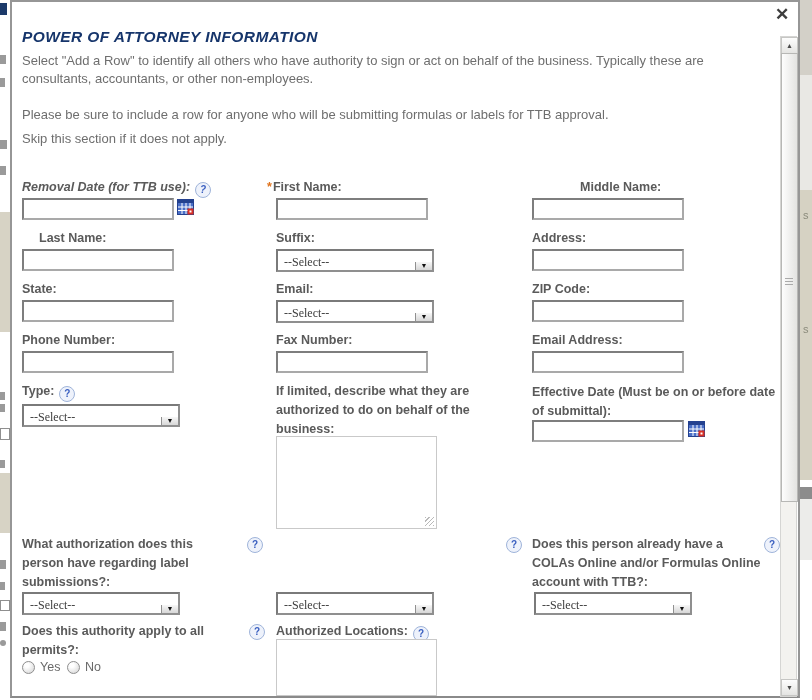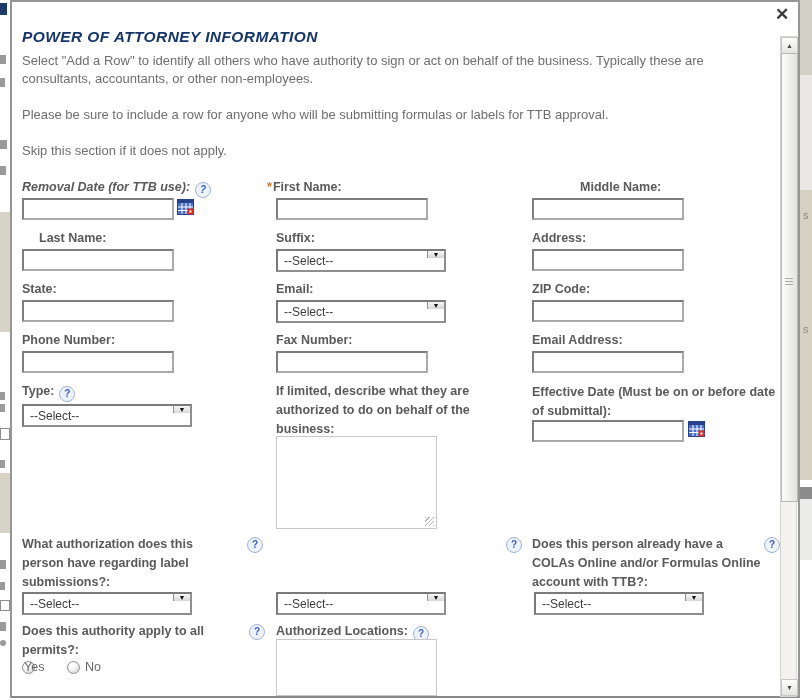--- a/index.html
+++ b/index.html
@@ -15,22 +15,22 @@
   .close{position:absolute;left:775px;top:6px;font-size:17px;font-weight:bold;color:#3d3d3d;
          cursor:pointer;line-height:18px;}
   .title{position:absolute;left:22px;top:28px;font-size:15.5px;font-weight:bold;font-style:italic;
          color:#16356b;letter-spacing:.4px;}
   .para{position:absolute;left:22px;width:742px;font-size:13px;color:#6e6e6e;line-height:18px;}
   
   .lbl{position:absolute;font-size:12.5px;font-weight:bold;color:#5a5a5a;line-height:19px;}
   .req{color:#e0731d;margin-right:1px;}
   .inp{position:absolute;width:152px;height:22px;box-sizing:border-box;background:#fff;
        border:2px solid;border-color:#7e7e7e #a9a9a9 #a9a9a9 #7e7e7e;padding:0 4px;font-size:12px;}
-  .sel{position:absolute;width:170px;height:23px;box-sizing:border-box;background:#fff;
-       border:2px solid;border-color:#7a7a7a #8f8f8f #8f8f8f #7a7a7a;display:flex;align-items:flex-start;cursor:default;}
+  .sel{position:absolute;width:158px;height:23px;box-sizing:border-box;background:#fff;
+       border:2px solid;border-color:#7a7a7a #8f8f8f #8f8f8f #7a7a7a;display:flex;align-items:flex-end;cursor:default;font-family:Liberation Serif, serif;}
   .sel-val{flex:1;font-size:12px;color:#3c3c3c;padding:3px 0 0 6px;}
   .sel-btn{width:16px;background:linear-gradient(#f7f7f7,#d7d7d7);border-left:1px solid #909090;
            display:flex;align-items:center;justify-content:center;font-size:7px;color:#111;}
   .help{position:absolute;width:14px;height:14px;border-radius:50%;background:#eef2fb;
         border:1px solid #9fb4da;color:#3a5fc0;font-size:10px;font-weight:bold;text-align:center;
         line-height:13px;cursor:pointer;}
   .help.inline{position:static;display:inline-block;margin-left:5px;vertical-align:-2px;}
   .ta{position:absolute;box-sizing:border-box;border:1px solid #c9c9c9;background:#fff;resize:none;outline:none;}
   .grip{position:absolute;width:9px;height:9px;
         background-image:repeating-linear-gradient(-45deg,#b9b9b9 0 1px,transparent 1px 3px);}
@@ -84,21 +84,21 @@
     <div class="sliver" style="left:0;top:499px;width:12px;height:61px;background:#ececea;"></div>
   </div>
 
   <div class="modal-bg"></div>
 
   <div class="close">✕</div>
 
   <div class="title">POWER OF ATTORNEY INFORMATION</div>
   <div class="para" style="top:52px;">Select "Add a Row" to identify all others who have authority to sign or act on behalf of the business. Typically these are consultants, accountants, or other non-employees.</div>
   <div class="para" style="top:106px;">Please be sure to include a row for anyone who will be submitting formulas or labels for TTB approval.</div>
-  <div class="para" style="top:142px;">Skip this section if it does not apply.</div>
+  <div class="para" style="top:130px;">Skip this section if it does not apply.</div>
 
   <div class="lbl" style="left:22px;top:178px;font-style:italic;">
     <span>Removal Date (for TTB use):</span><span class="help inline">?</span>
   </div>
   <div class="lbl" style="left:267px;top:178px;">
     <span class="req">*</span><span>First Name:</span>
   </div>
   <div class="lbl" style="left:532px;top:178px;padding-left:48px;">Middle Name:</div>
 
   <input class="inp" style="left: 22px; top: 198px;">
@@ -176,21 +176,21 @@
     <span class="sel-btn">▼</span>
   </div>
   <div class="sel" style="left:534px;top:592px;">
     <span class="sel-val">--Select--</span>
     <span class="sel-btn">▼</span>
   </div>
 
   <div class="lbl" style="left:22px;top:622px;width:214px;">Does this authority apply to all permits?:</div>
   <div class="help" style="left:249px;top:624px;">?</div>
   <span class="radio" style="left:22px;top:661px;"></span>
-  <span class="radio-lbl" style="left:24px;top:660px;">Yes</span>
+  <span class="radio-lbl" style="left:40px;top:660px;">Yes</span>
   <span class="radio" style="left:67px;top:661px;"></span>
   <span class="radio-lbl" style="left:85px;top:660px;">No</span>
 
   <div class="lbl" style="left:276px;top:622px;">
     <span>Authorized Locations:</span><span class="help inline">?</span>
   </div>
   <div class="listbox" style="left:276px;top:639px;width:161px;height:57px;"></div>
 
   <div class="sb">
     <div class="sb-btn" style="top:0;">▲</div>

